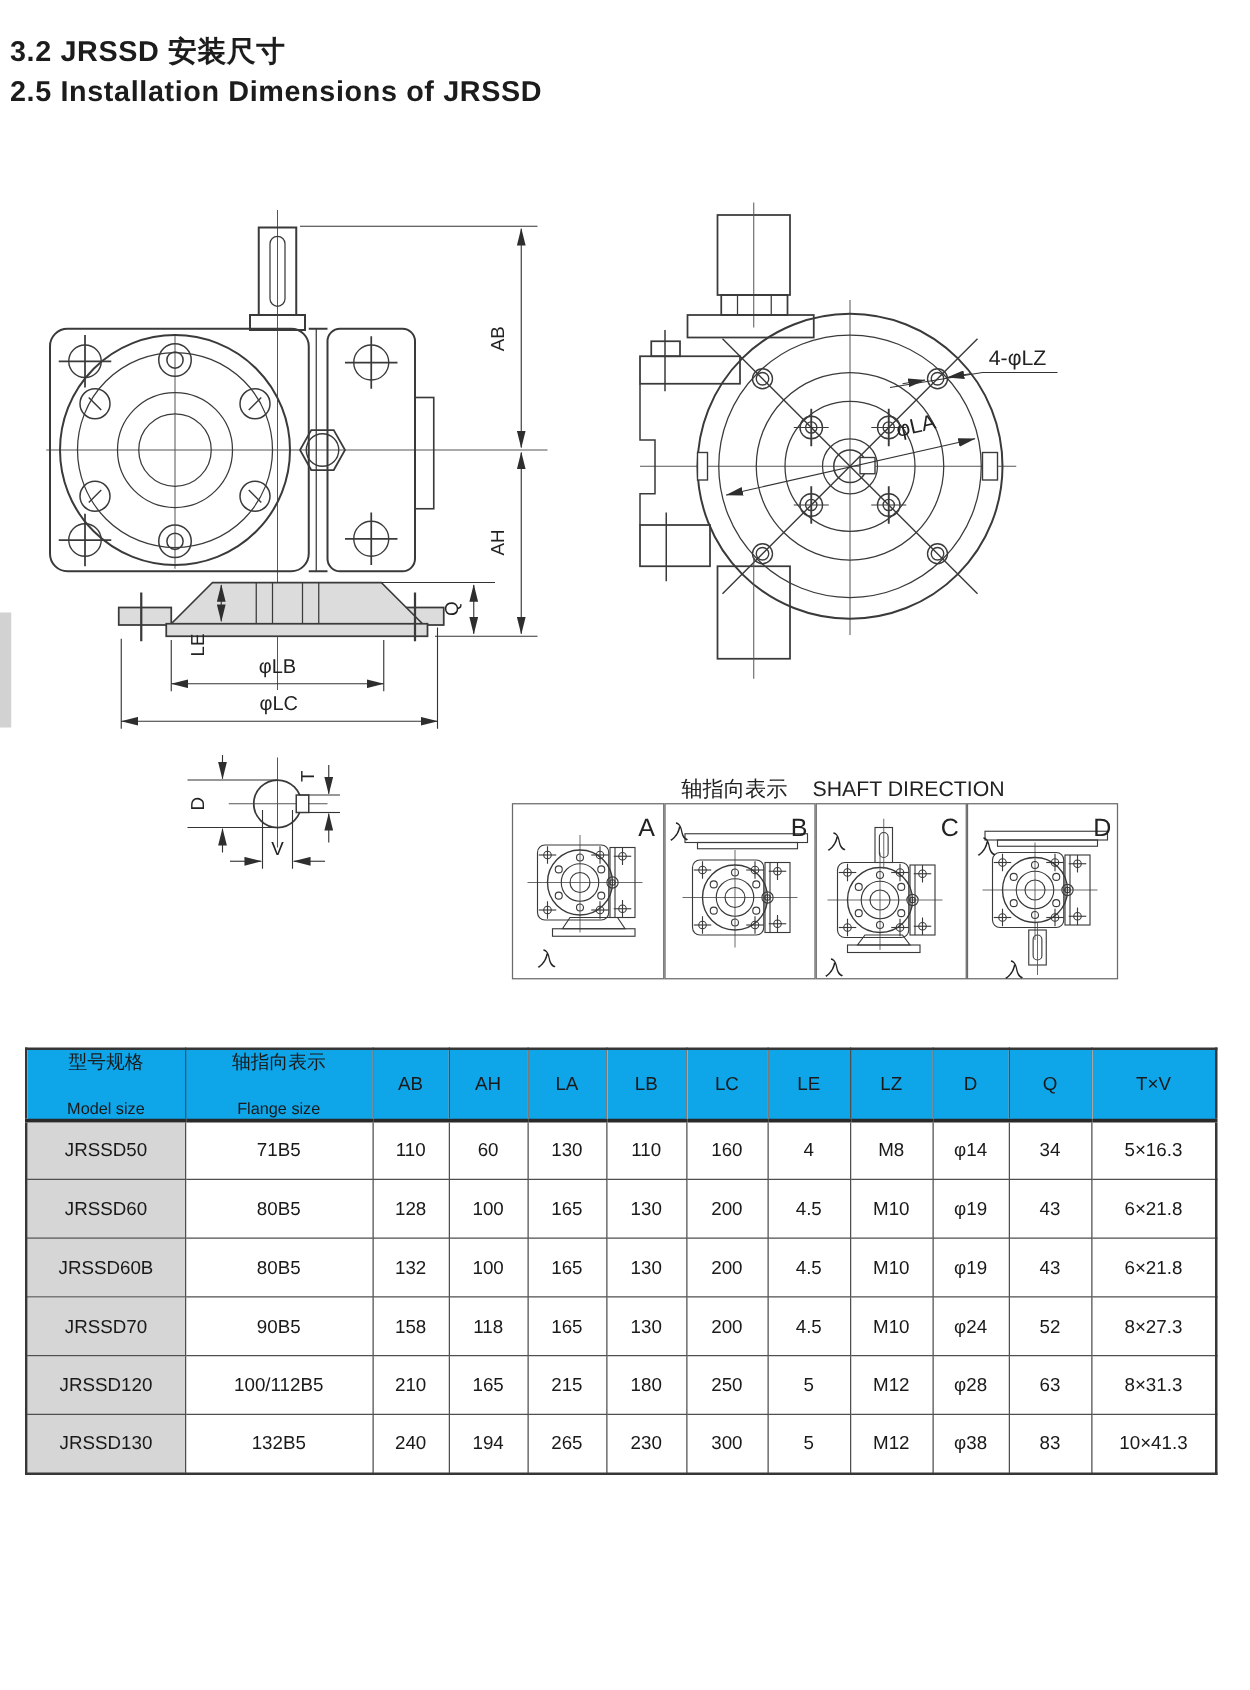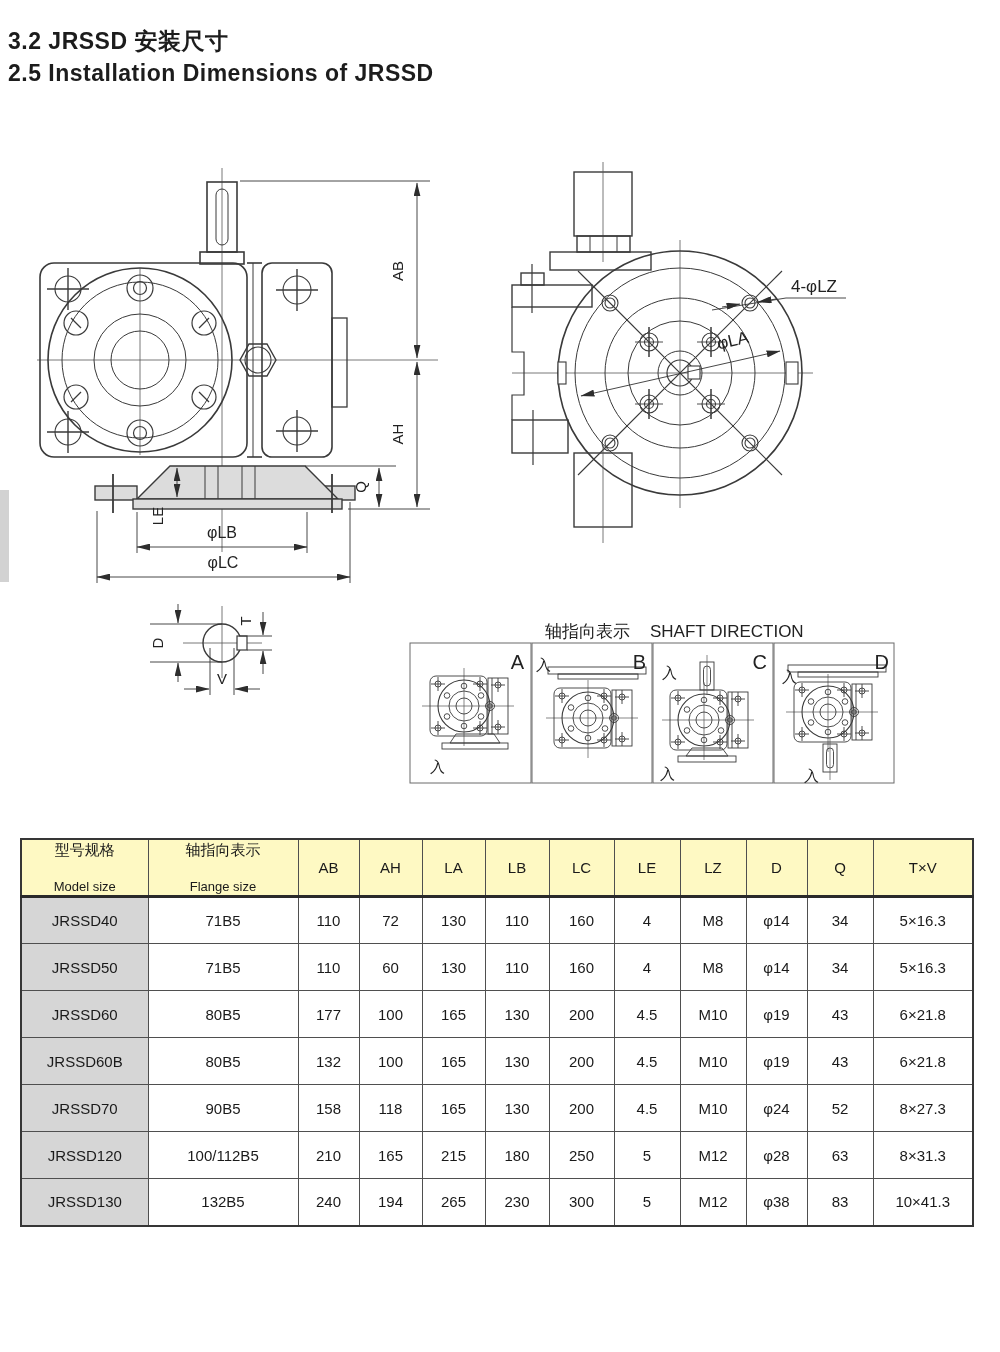--- a/index.html
+++ b/index.html
@@ -17,21 +17,21 @@
   .sd-heading { font-size:17px; }
   .sd-letter { font-size:20px; }
   .sd-mark { font-size:15px; }
 
   .dims-table { position:absolute; left:20px; top:838px; }
   table {
     border-collapse:collapse; table-layout:fixed; width:952px;
     font-size:15px; color:#1a1a1a; border:2.5px solid #363636;
   }
   th, td { border:1.5px solid #4f4f4f; text-align:center; vertical-align:middle; padding:0; overflow:hidden; }
-  thead th { background:#fef9c3; height:50px; font-weight:normal; border-bottom:3px solid #2a2a2a; }
+  thead th { background:#0ea5e9; height:50px; font-weight:normal; border-bottom:3px solid #2a2a2a; }
   thead .zh { font-size:15px; line-height:19px; }
   thead .en { font-size:13px; line-height:16px;margin-top:20px; }
   tbody tr { height:47px; }
   tbody td:first-child { background:#d6d6d6; }
 </style>
 </head>
 <body>
 
 <div class="page">
 
@@ -370,51 +370,37 @@
           <th>LC</th>
           <th>LE</th>
           <th>LZ</th>
           <th>D</th>
           <th>Q</th>
           <th>T×V</th>
         </tr>
       </thead>
       <tbody>
           <tr>
-            <td>JRSSD40</td>
-            <td>71B5</td>
-            <td>110</td>
-            <td>72</td>
-            <td>130</td>
-            <td>110</td>
-            <td>160</td>
-            <td>4</td>
-            <td>M8</td>
-            <td>φ14</td>
-            <td>34</td>
-            <td>5×16.3</td>
-          </tr>
-          <tr>
             <td>JRSSD50</td>
             <td>71B5</td>
             <td>110</td>
             <td>60</td>
             <td>130</td>
             <td>110</td>
             <td>160</td>
             <td>4</td>
             <td>M8</td>
             <td>φ14</td>
             <td>34</td>
             <td>5×16.3</td>
           </tr>
           <tr>
             <td>JRSSD60</td>
             <td>80B5</td>
-            <td>177</td>
+            <td>128</td>
             <td>100</td>
             <td>165</td>
             <td>130</td>
             <td>200</td>
             <td>4.5</td>
             <td>M10</td>
             <td>φ19</td>
             <td>43</td>
             <td>6×21.8</td>
           </tr>

